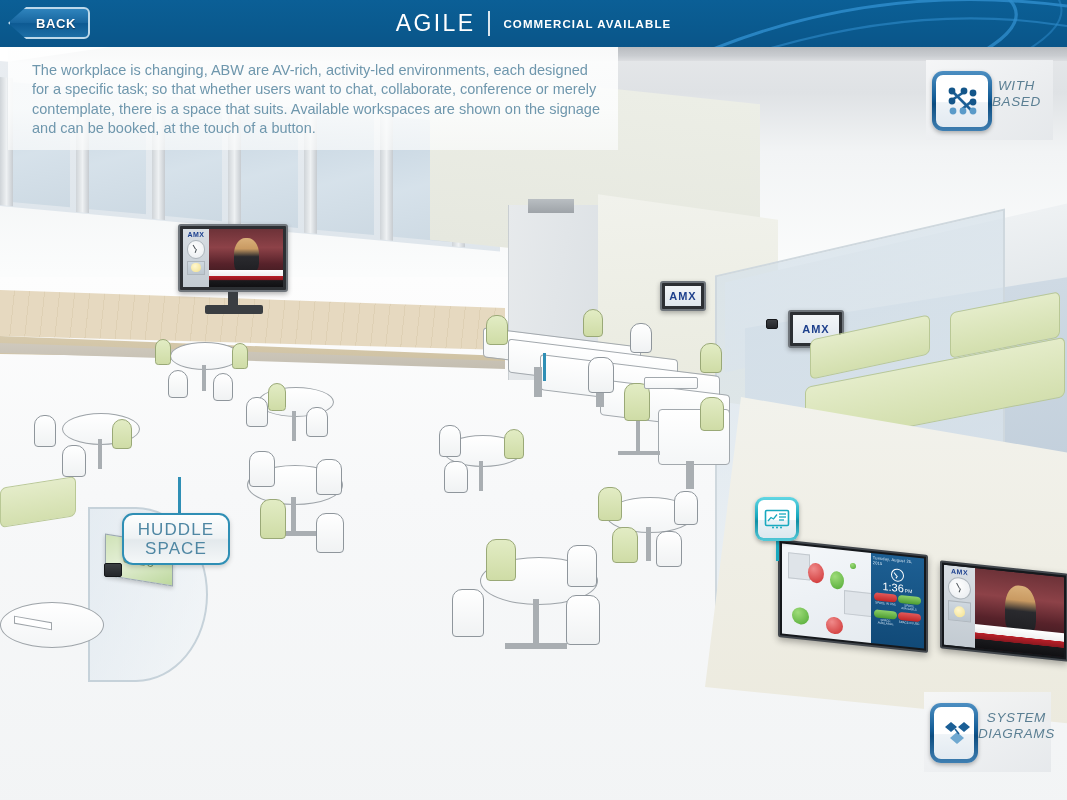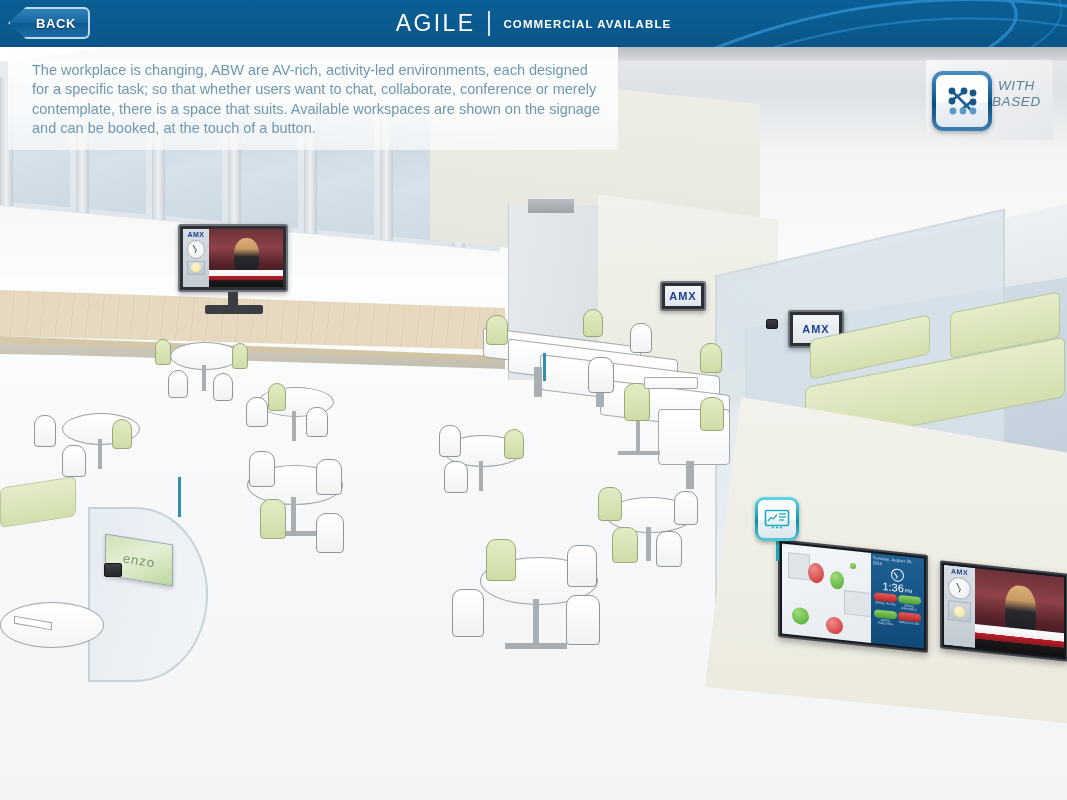--- a/index.html
+++ b/index.html
@@ -686,20 +686,26 @@
     <div class="chair-w" style="left:588px;top:310px;width:26px;height:36px;"></div>
     <div class="chair-g" style="left:624px;top:336px;width:26px;height:38px;"></div>
     <div class="leg" style="left:636px;top:374px;width:4px;height:32px;"></div>
     <div class="leg" style="left:618px;top:404px;width:42px;height:4px;"></div>
     <div class="chair-g" style="left:700px;top:350px;width:24px;height:34px;"></div>
     <div class="desk" style="left:644px;top:330px;width:54px;height:12px;border-radius:2px;"></div>
 
     <div class="hs-stem" style="left:543px;top:306px;width:3px;height:28px;"></div>
 
     <div class="hs-stem" style="left:178px;top:430px;width:3px;height:40px;"></div>
+    <div class="hotspot" id="hotspot-huddle">
+      <div>
+        <div>HUDDLE</div>
+        <div>SPACE</div>
+      </div>
+    </div>
 
     <div class="sig-stem" style="left:776px;top:492px;width:3px;height:22px;"></div>
     <div id="hotspot-signage-icon">
       <div class="inner">
         <svg width="26" height="20" viewBox="0 0 26 20">
           <rect x="1.5" y="1.5" width="23" height="15" rx="1.2" fill="none" stroke="#19a9bf" stroke-width="1.6"></rect>
           <polyline points="4,12 7,8.5 9.5,10 13,5.5" fill="none" stroke="#19a9bf" stroke-width="1.3"></polyline>
           <line x1="15" y1="5" x2="22" y2="5" stroke="#19a9bf" stroke-width="1.3"></line>
           <line x1="15" y1="8" x2="22" y2="8" stroke="#19a9bf" stroke-width="1.3"></line>
           <line x1="15" y1="11" x2="20" y2="11" stroke="#19a9bf" stroke-width="1.3"></line>
@@ -727,20 +733,36 @@
             <circle cx="31" cy="30" r="3.4" fill="#5a9bc9"></circle>
           </svg>
         </div>
       </div>
       <div class="corner-label">
         <div>WITH</div>
         <div>BASED</div>
       </div>
     </div>
 
+    <div class="corner-btn" id="btn-diagrams">
+      <div class="corner-icon icon-blue">
+        <div class="inner">
+          <svg width="40" height="34" viewBox="0 0 40 34">
+            <polygon points="11,11 17,6 23,11 17,16" fill="#1b5f96"></polygon>
+            <polygon points="24,11 30,6 36,11 30,16" fill="#1b5f96"></polygon>
+            <polygon points="16,22 23,16 30,22 23,28" fill="#6fa8d0"></polygon>
+            <line x1="21" y1="13" x2="25" y2="18" stroke="#1b5f96" stroke-width="1.6"></line>
+          </svg>
+        </div>
+      </div>
+      <div class="corner-label">
+        <div>SYSTEM</div>
+        <div>DIAGRAMS</div>
+      </div>
+    </div>
 
 
   </div>
 
   <div id="info-panel">
     <div id="page-title">ACTIVITY BASED WORKING</div>
     <div id="page-desc">The workplace is changing, ABW are AV-rich, activity-led environments, each designed for a specific task; so that whether users want to chat, collaborate, conference or merely contemplate, there is a space that suits. Available workspaces are shown on the signage and can be booked, at the touch of a button.</div>
   </div>
 
 </div>

